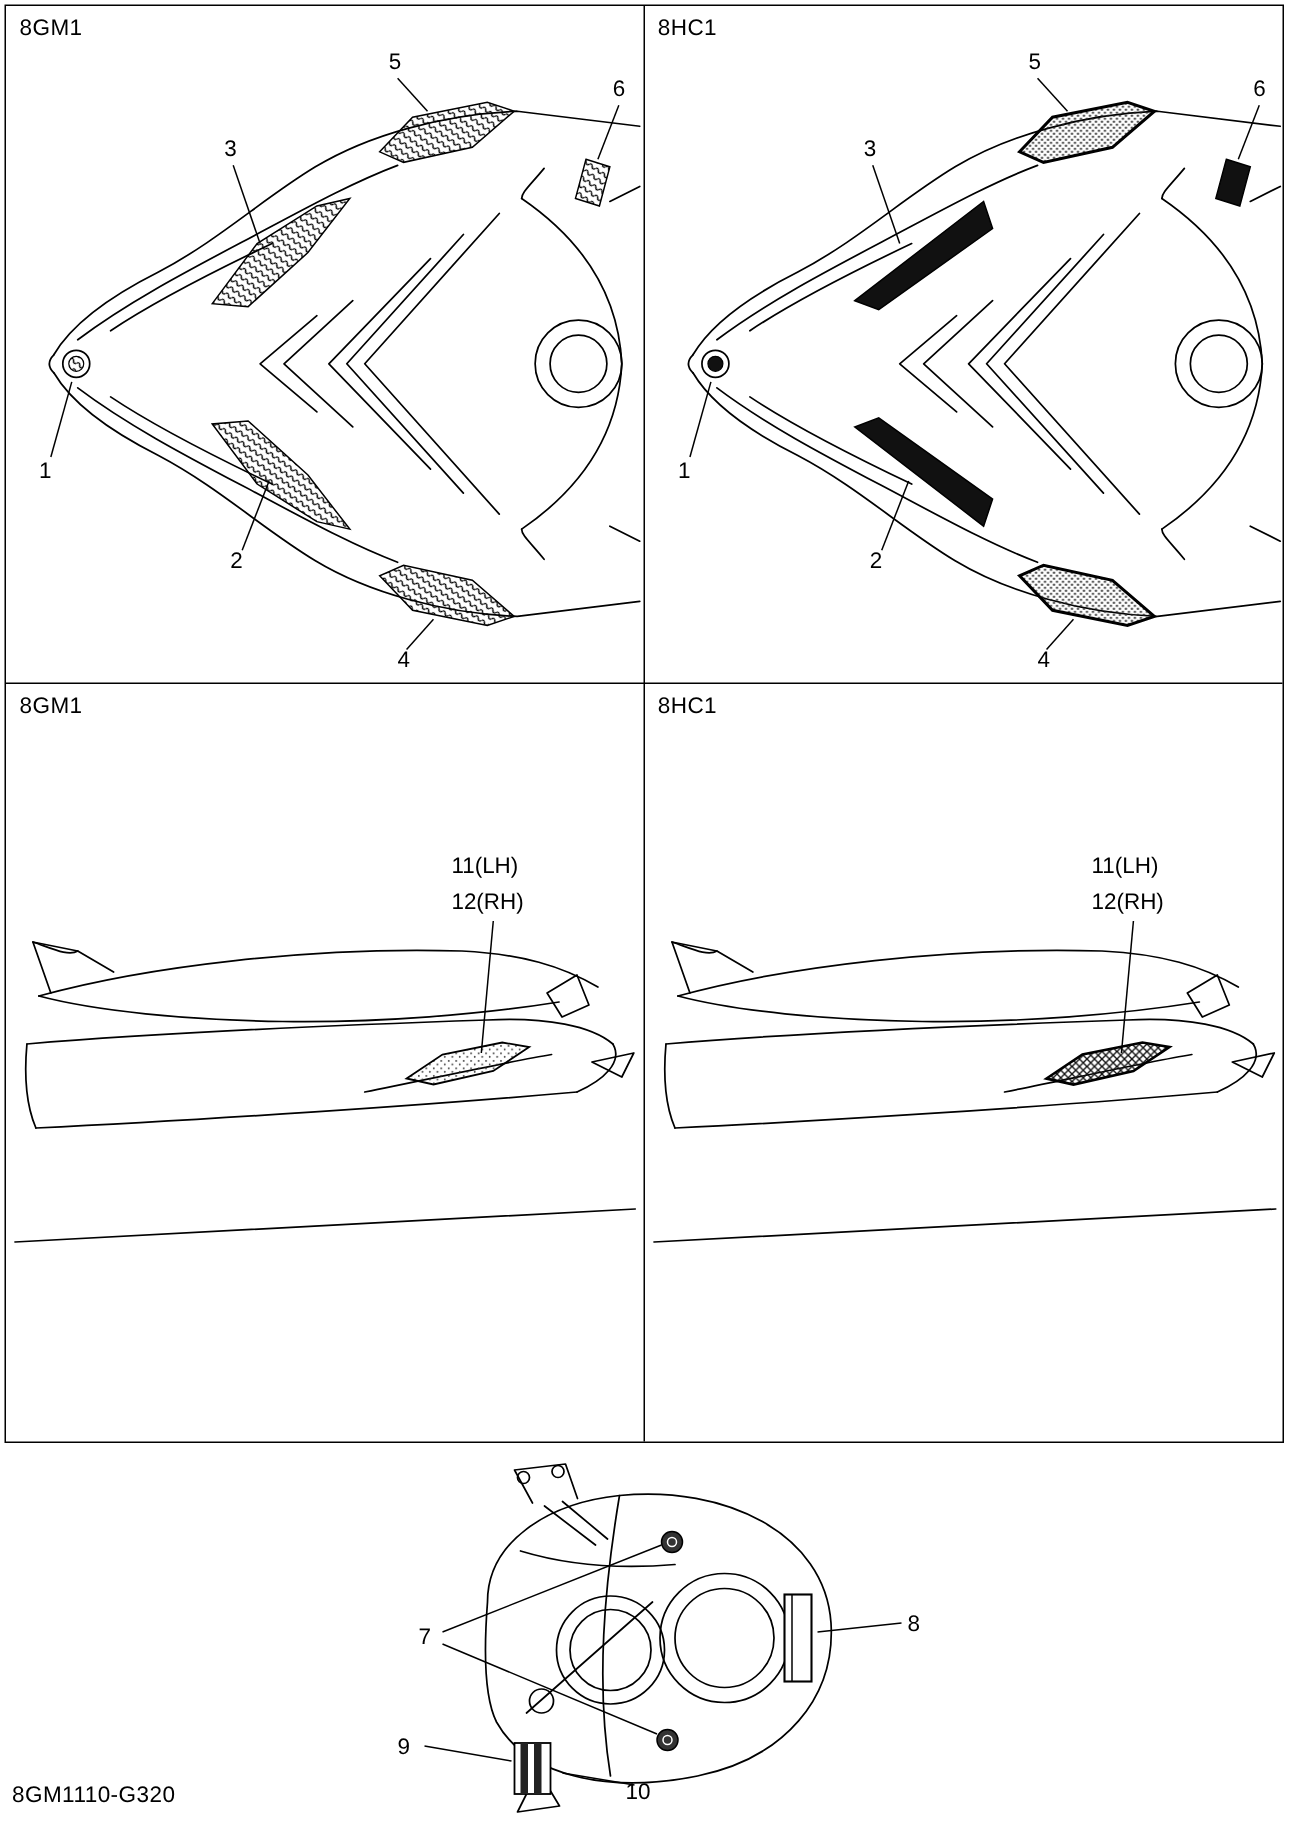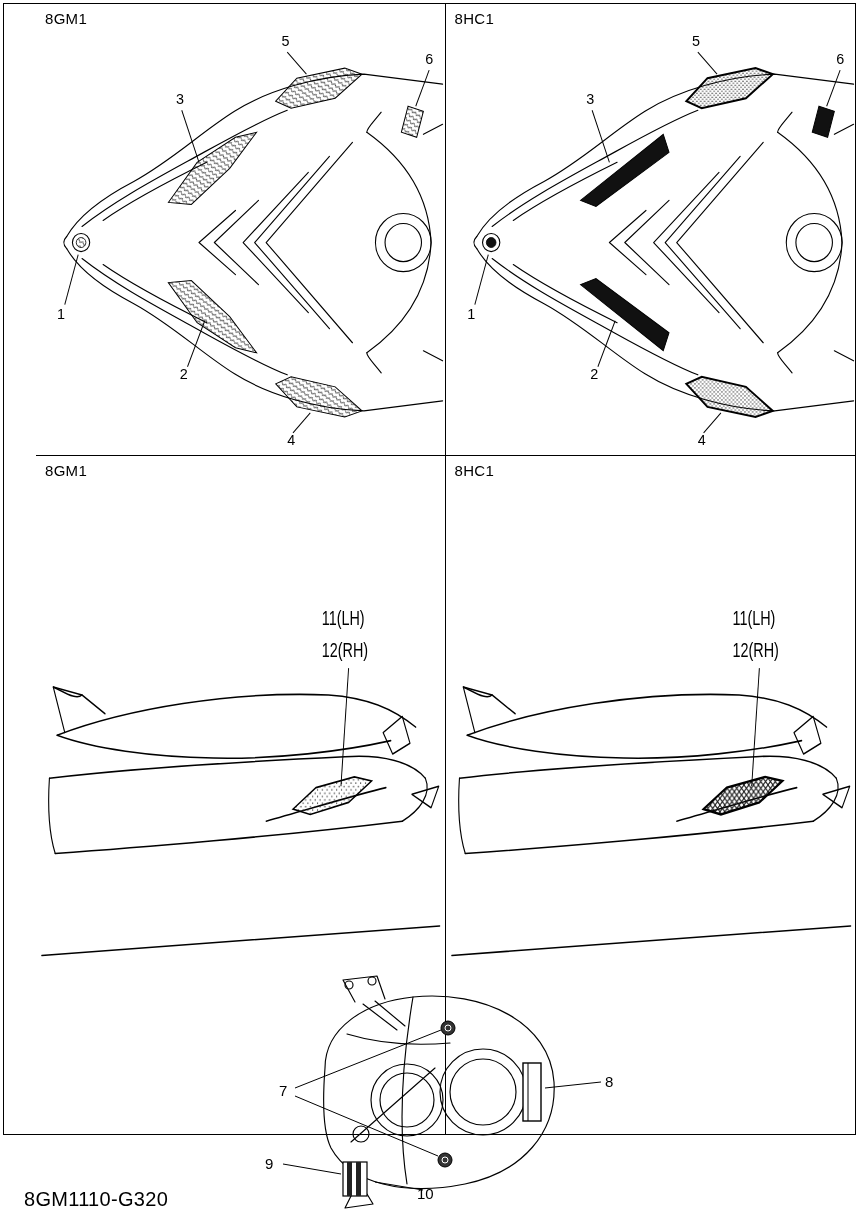--- a/index.html
+++ b/index.html
@@ -1,39 +1,38 @@
 <!DOCTYPE html>
 <html><head>
 <meta charset="utf-8">
 <style>
   html,body{margin:0;padding:0;background:#fff;}
   .page{
     position:relative;width:860px;height:1217px;background:#fff;
     font-family:"Liberation Sans", sans-serif;color:#000;overflow:hidden;
   }
   .grid{
-    position:absolute;left:3px;top:3px;width:853px;height:1132px;
+    position:absolute;left:3px;top:3px;width:853px;height:959px;
     border:1px solid #000;display:grid;
     grid-template-columns:1fr 1fr;grid-template-rows:452px auto;
     box-sizing:border-box;
-    padding-left:32px;
   }
   .cell{position:relative;overflow:hidden;box-sizing:border-box;}
   .cell.c1,.cell.c3{border-right:1px solid #000;}
   .cell.c1,.cell.c2{border-bottom:1px solid #000;}
   .panel-label{
     position:absolute;top:7px;left:9px;font-size:15px;line-height:1;
     letter-spacing:0.3px;z-index:2;
   }
   .cell svg{position:absolute;left:0;top:0;width:100%;height:100%;}
   svg text{font-family:"Liberation Sans", sans-serif;font-size:15px;fill:#000;}
   .ln{stroke:#000;stroke-width:1.15;fill:none;stroke-linecap:round;stroke-linejoin:round;}
   .ld{stroke:#000;stroke-width:1;fill:none;}
   .bottom-svg{position:absolute;left:255px;top:972px;width:380px;height:240px;}
-  .footer-code{position:absolute;left:24px;top:1188px;font-size:20px;letter-spacing:0.3px;}
+  .footer-code{position:absolute;left:8px;top:1188px;font-size:15px;letter-spacing:0.3px;}
 </style>
 </head>
 <body>
 
 <svg width="0" height="0" style="position:absolute">
   <defs>
     <pattern id="hatchGM" width="5" height="5" patternUnits="userSpaceOnUse" patternTransform="rotate(35)">
       <path d="M0,2.5 Q1.25,0.5 2.5,2.5 T5,2.5" stroke="#000" stroke-width="0.9" fill="none"></path>
     </pattern>
     <pattern id="dotsHC" width="4" height="4" patternUnits="userSpaceOnUse">

